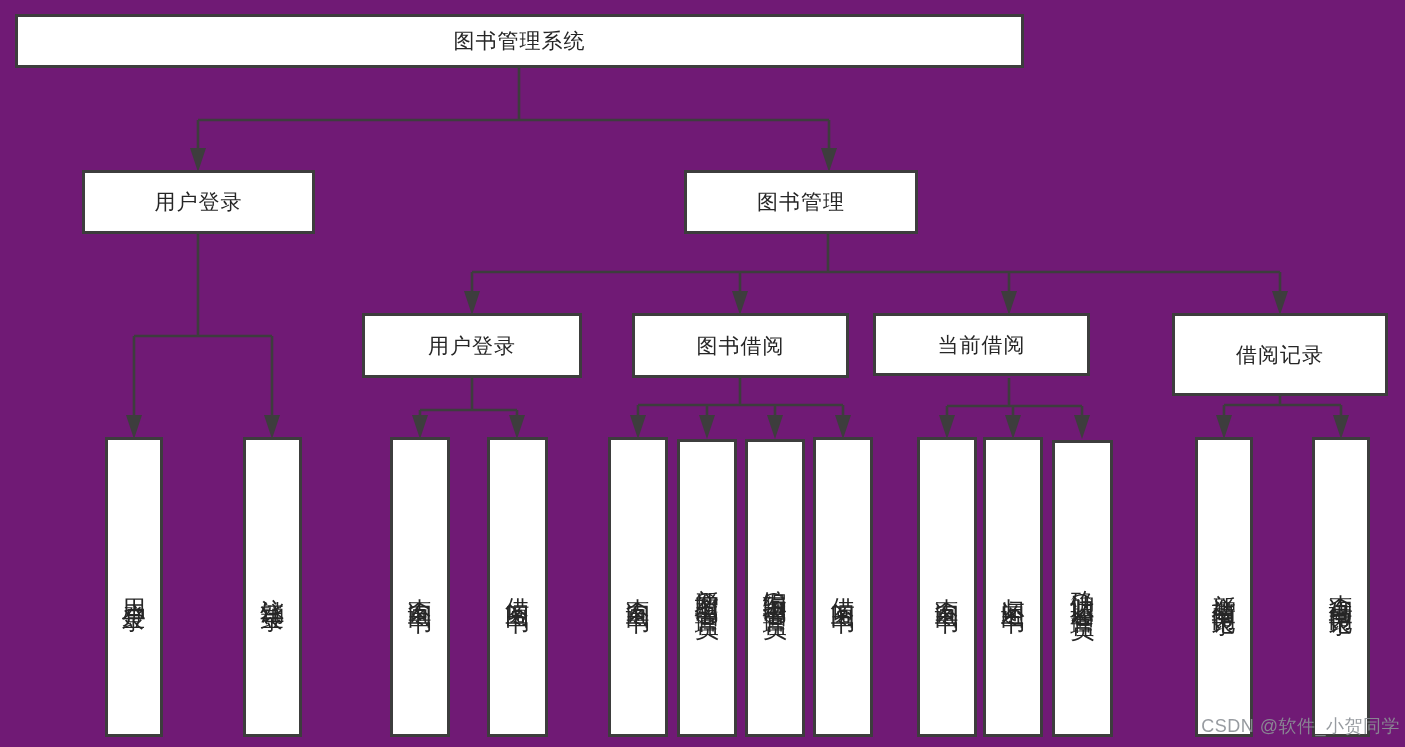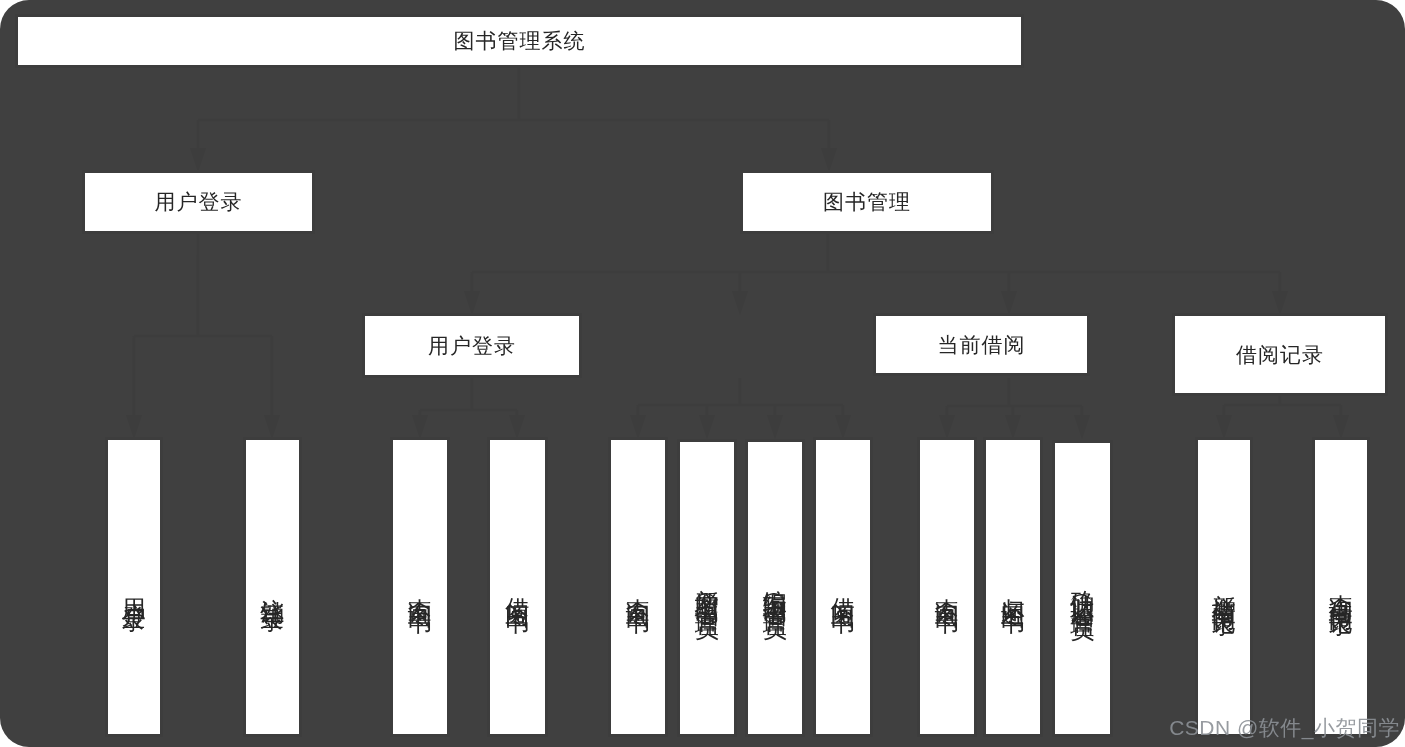--- a/index.html
+++ b/index.html
@@ -1,22 +1,21 @@
 <!DOCTYPE html>
 <html><head>
 <meta charset="utf-8">
 <style>
   html,body{margin:0;padding:0;background:#ffffff;}
   #canvas{
     position:relative;
     width:1405px;height:747px;
-    background:#404040;
+    background:#701a75;
     font-family:"Liberation Sans","DejaVu Sans",sans-serif;
     overflow:hidden;
-    border-radius:29px;
   }
   #connectors{position:absolute;left:0;top:0;z-index:1;}
   #connectors path{fill:none;stroke:#3d3d3d;stroke-width:2.6;}
   #connectors polygon{fill:#3d3d3d;stroke:none;}
   .box{
     position:absolute;
     box-sizing:border-box;
     border:3px solid #3d3d3d;
     background:#ffffff;
     display:flex;align-items:center;justify-content:center;
@@ -31,21 +30,21 @@
   .box.v span{
     writing-mode:vertical-rl;
     text-orientation:mixed;
     font-size:24px;
     letter-spacing:4px;
     line-height:1.15;
   }
   #watermark{
     position:absolute;
     top:714px;right:5px;
-    font-size:21px;
+    font-size:18px;
     color:rgba(140,144,150,0.9);
     letter-spacing:0.5px;
     z-index:5;
     white-space:nowrap;
   }
 </style>
 </head>
 <body>
 
 <div id="canvas">
@@ -86,26 +85,29 @@
     <polygon points="1333,415 1349,415 1341,439"></polygon>
   </svg>
 
   <div class="box h" style="left:15px;top:14px;width:1009px;height:54px">
     <span>图书管理系统</span>
   </div>
 
   <div class="box h" style="left:82px;top:170px;width:233px;height:64px">
     <span>用户登录</span>
   </div>
-  <div class="box h" style="left:740px;top:170px;width:254px;height:64px">
+  <div class="box h" style="left:684px;top:170px;width:234px;height:64px">
     <span>图书管理</span>
   </div>
 
   <div class="box h" style="left:362px;top:313px;width:220px;height:65px">
     <span>用户登录</span>
+  </div>
+  <div class="box h" style="left:632px;top:313px;width:217px;height:65px">
+    <span>图书借阅</span>
   </div>
   <div class="box h" style="left:873px;top:313px;width:217px;height:63px">
     <span>当前借阅</span>
   </div>
   <div class="box h" style="left:1172px;top:313px;width:216px;height:83px">
     <span>借阅记录</span>
   </div>
 
   <div class="box v" style="left:105px;top:437px;width:58px;height:300px">
     <span>用户登录</span>

